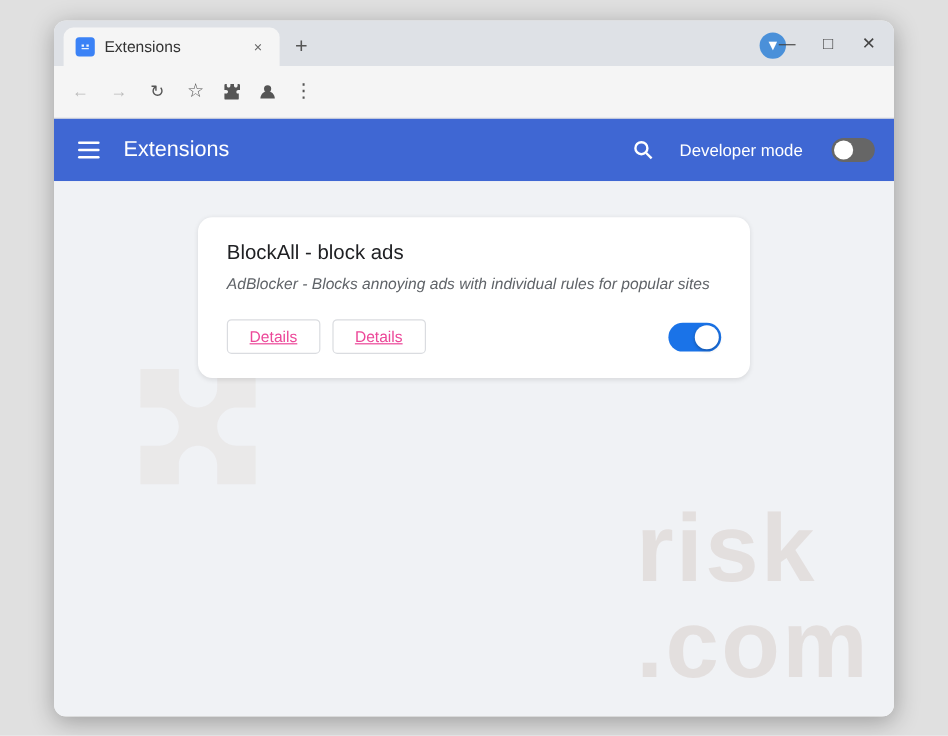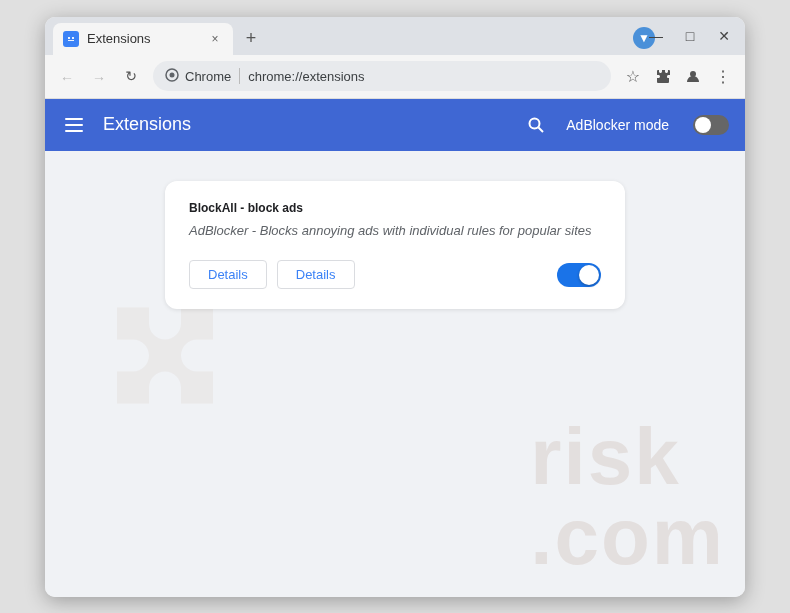--- a/index.html
+++ b/index.html
@@ -352,22 +352,22 @@
     .blockall-icon {
       width: 60px;
       height: 60px;
     }
 
     .ext-info {
       flex: 1;
     }
 
     .ext-name {
-      font-size: 12px;
-      font-weight: 700;
+      font-size: 17px;
+      font-weight: 400;
       color: #202124;
       margin-bottom: 6px;
     }
 
     .ext-desc {
       font-size: 13px;
       color: #5f6368;
       line-height: 1.5;
       font-style: italic;
     }
@@ -377,23 +377,24 @@
       align-items: center;
       gap: 10px;
     }
 
     .btn-details, .btn-remove {
       padding: 6px 18px;
       border: 1px solid #dadce0;
       border-radius: 4px;
       background: white;
       font-size: 13px;
-      color: #3b82f6;
+      color: #ec4899;
       cursor: pointer;
       font-weight: 500;
+      text-decoration: underline;
     }
 
     .spacer { flex: 1; }
 
     .ext-toggle {
       width: 44px;
       height: 24px;
       background: #1a73e8;
       border-radius: 12px;
       position: relative;
@@ -443,31 +444,20 @@
     <div class="nav-btn disabled">
       <span>←</span>
     </div>
     <div class="nav-btn disabled">
       <span>→</span>
     </div>
     <div class="nav-btn">
       <span>↻</span>
     </div>
 
-    <div class="address-bar">
-      <span class="address-security">
-        <svg width="14" height="14" viewBox="0 0 14 14" fill="none">
-          <circle cx="7" cy="7" r="6" stroke="#5f6368" stroke-width="1.5" fill="none"></circle>
-          <circle cx="7" cy="7" r="2.5" fill="#5f6368"></circle>
-        </svg>
-      </span>
-      <span class="address-brand">Chrome</span>
-      <div class="address-separator"></div>
-      <span class="address-url">chrome://extensions</span>
-    </div>
 
     <div class="toolbar-right">
       <div class="toolbar-icon">☆</div>
       <div class="toolbar-icon">
         <svg width="16" height="16" viewBox="0 0 16 16" fill="#555">
           <path d="M6 2h4v1.5c0 .83.67 1.5 1.5 1.5s1.5-.67 1.5-1.5V2h1a1 1 0 011 1v4h-1.5c-.83 0-1.5.67-1.5 1.5S12.17 10 13 10H14v4a1 1 0 01-1 1H3a1 1 0 01-1-1v-4h1.5C4.33 10 5 9.33 5 8.5S4.33 7 3.5 7H2V3a1 1 0 011-1h1v1.5C4 4.33 4.67 5 5.5 5S7 4.33 7 3.5V2H6z"></path>
         </svg>
       </div>
       <div class="toolbar-icon">
         <svg width="16" height="16" viewBox="0 0 16 16" fill="#555">
@@ -485,21 +475,21 @@
       <div class="hamburger-line"></div>
       <div class="hamburger-line"></div>
     </div>
     <span class="extensions-title">Extensions</span>
     <div class="header-search">
       <svg width="18" height="18" viewBox="0 0 18 18" fill="none" stroke="white" stroke-width="2">
         <circle cx="7.5" cy="7.5" r="5"></circle>
         <line x1="11.5" y1="11.5" x2="16" y2="16"></line>
       </svg>
     </div>
-    <span class="dev-mode-label">AdBlocker mode</span>
+    <span class="dev-mode-label">Developer mode</span>
     <div class="toggle-switch off">
       <div class="toggle-knob"></div>
     </div>
   </div>
 
   <div class="content-area">
 
     <div class="watermark">
       <div>risk</div>
       <div class="watermark-line2">.com</div>

